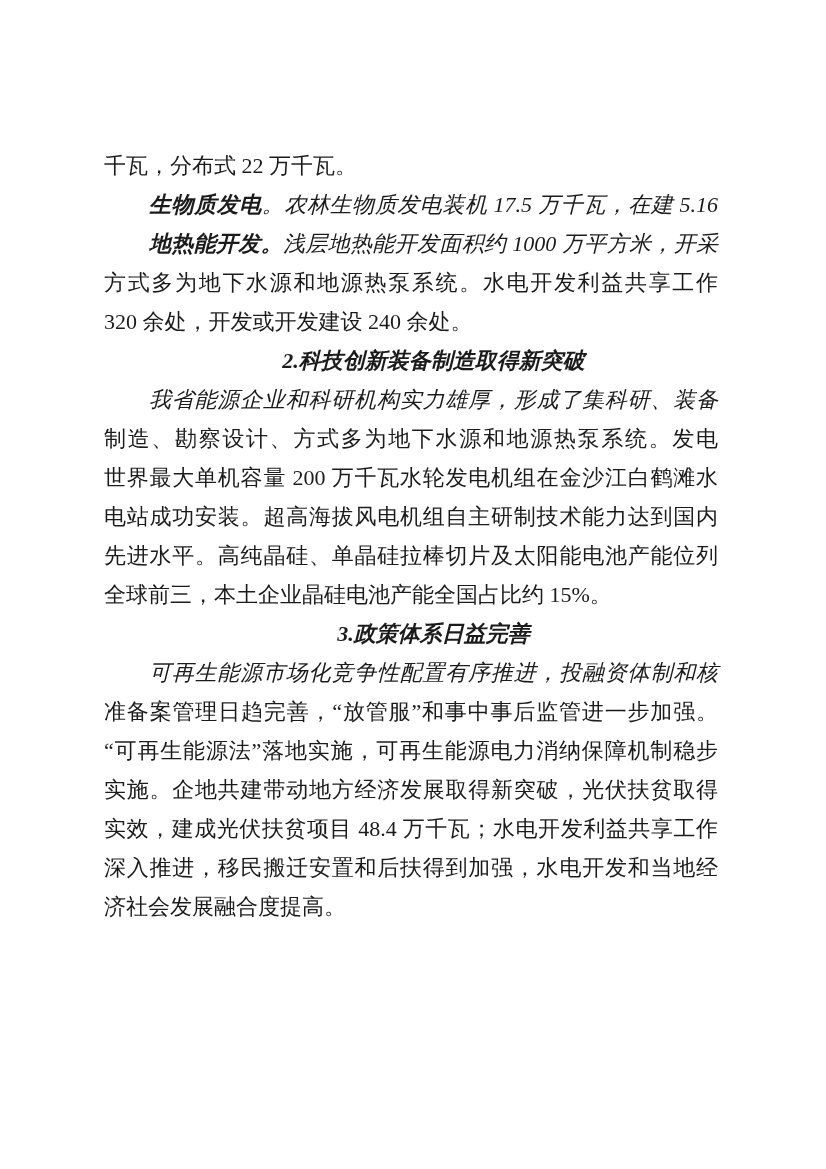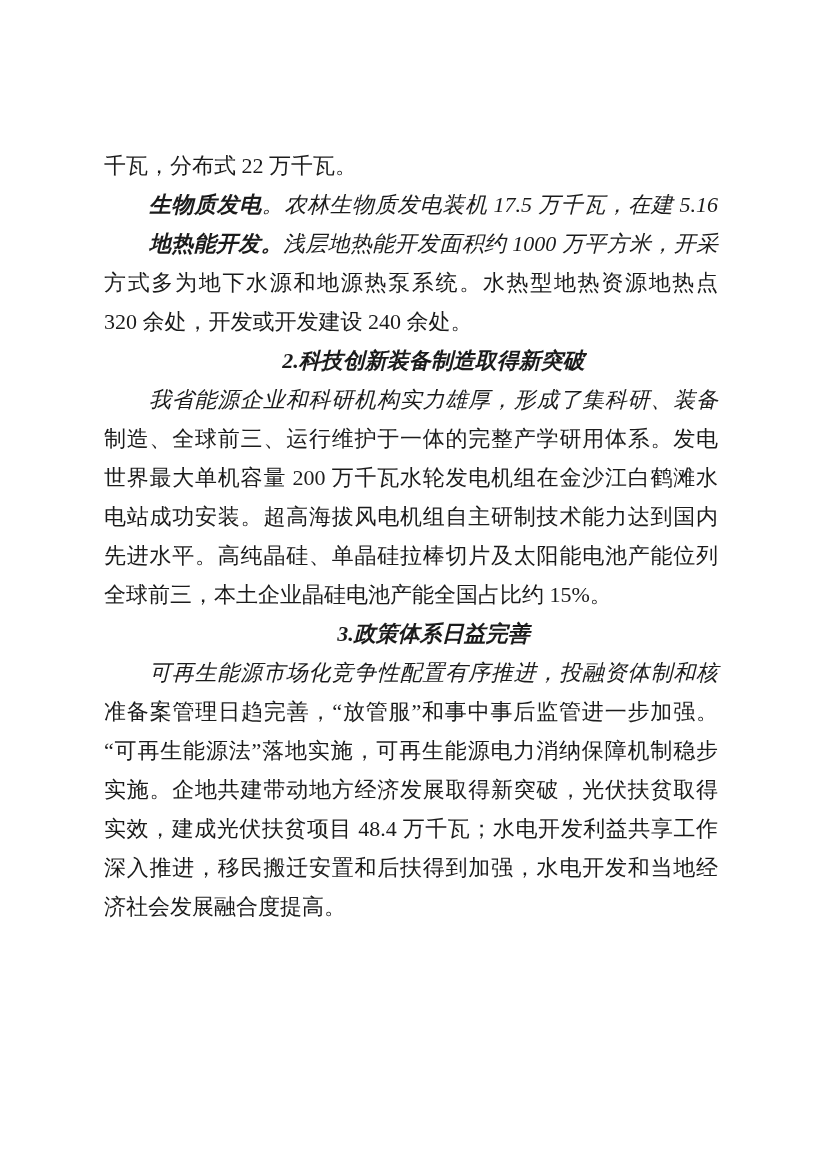--- a/index.html
+++ b/index.html
@@ -47,29 +47,29 @@
 
 <div class="page">
   <div class="body-text">
   <div class="line"><span class="rest">千瓦，分布式 22 万千瓦。</span></div>
 
   <div class="line indent just"><span class="lead">生物质发电</span><span class="rest">。农林生物质发电装机 17.5 万千瓦，在建 5.16</span></div>
 
 
   <div class="line indent just"><span class="lead">地热能开发。</span><span class="rest">浅层地热能开发面积约 1000 万平方米，开采</span></div>
 
-  <div class="line just"><span class="rest">方式多为地下水源和地源热泵系统。水热型地热资源地热点</span></div>
+  <div class="line just"><span class="rest">方式多为地下水源和地源热泵系统。水电开发利益共享工作</span></div>
 
   <div class="line"><span class="rest">320 余处，开发或开发建设 240 余处。</span></div>
 
   <div class="line indent heading"><span class="rest">2.科技创新装备制造取得新突破</span></div>
 
   <div class="line indent just"><span class="rest">我省能源企业和科研机构实力雄厚，形成了集科研、装备</span></div>
 
-  <div class="line just"><span class="rest">制造、全球前三、运行维护于一体的完整产学研用体系。发电</span></div>
+  <div class="line just"><span class="rest">制造、勘察设计、方式多为地下水源和地源热泵系统。发电</span></div>
 
 
   <div class="line just"><span class="rest">世界最大单机容量 200 万千瓦水轮发电机组在金沙江白鹤滩水</span></div>
 
   <div class="line just"><span class="rest">电站成功安装。超高海拔风电机组自主研制技术能力达到国内</span></div>
 
   <div class="line just"><span class="rest">先进水平。高纯晶硅、单晶硅拉棒切片及太阳能电池产能位列</span></div>
 
   <div class="line"><span class="rest">全球前三，本土企业晶硅电池产能全国占比约 15%。</span></div>
 

